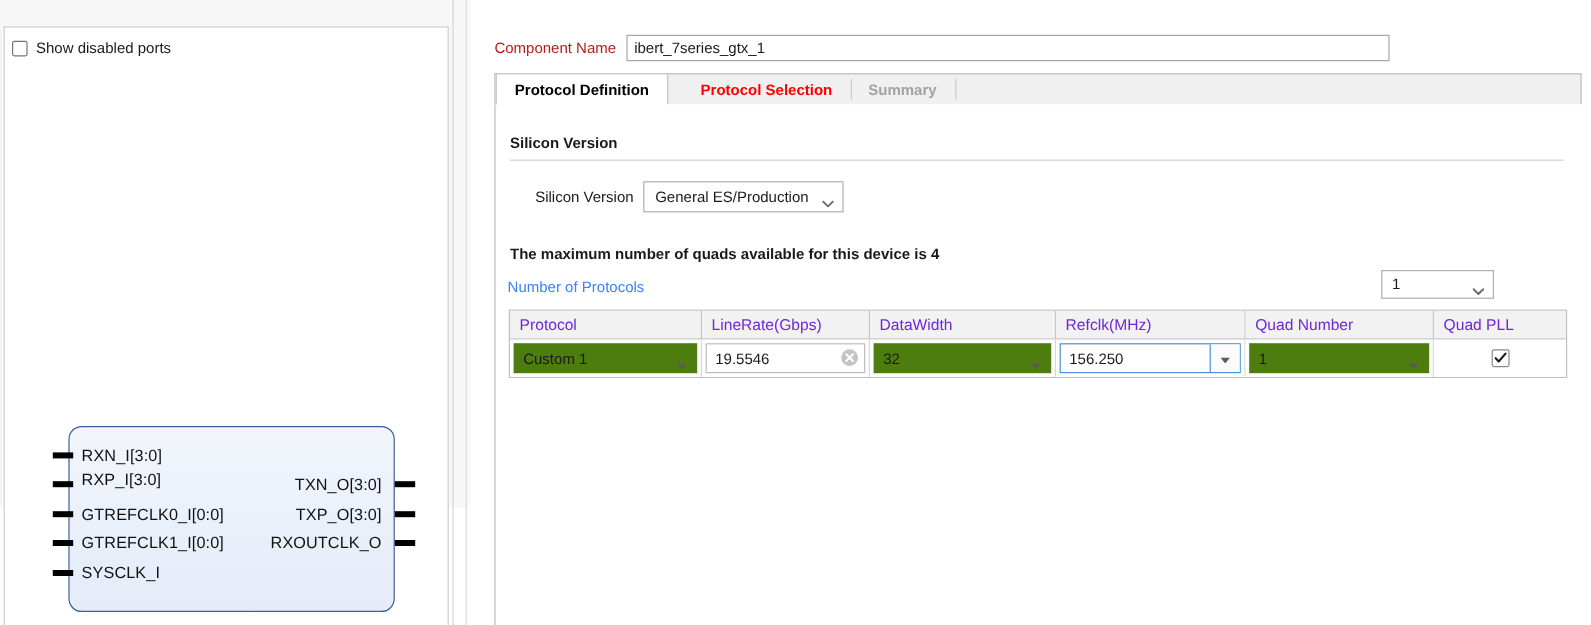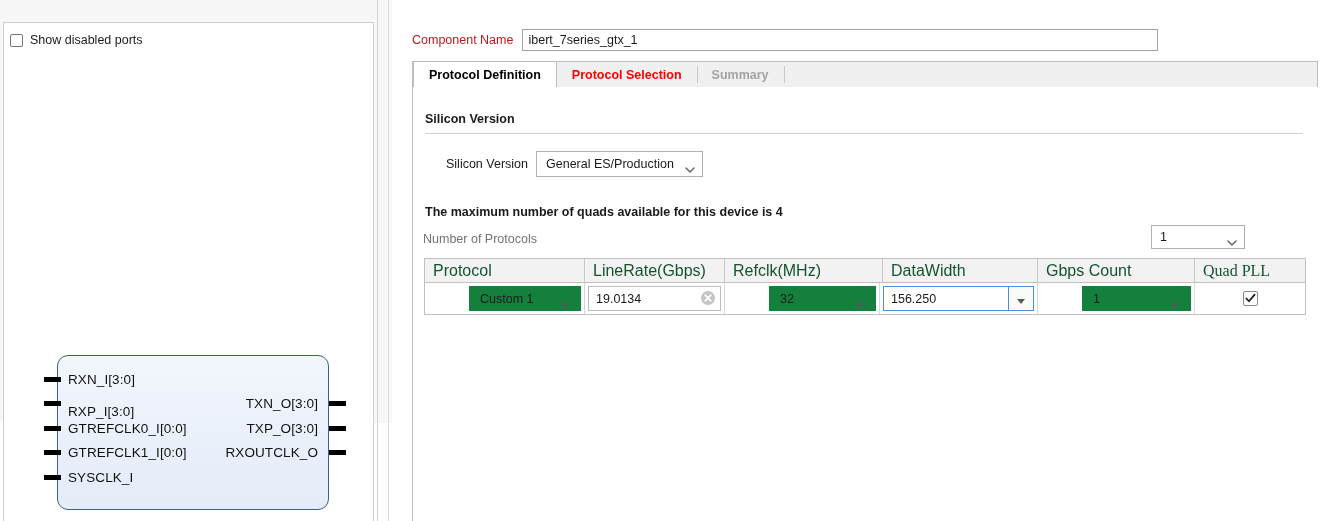--- a/index.html
+++ b/index.html
@@ -179,21 +179,21 @@
     background: #ffffff;
     font-weight: bold;
     color: #000000;
     margin-top: -1px;
     border-top: 1px solid #bdbdbd;
     border-left: 1px solid #bdbdbd;
     border-right: 1px solid #bdbdbd;
     height: 27px;
   }
   .tab.active + .tab::before { display: none; }
-  .tab.alert { color: #ff0000; font-weight: bold; }
+  .tab.alert { color: #ff0000; font-weight: bold; margin-left: 12px; }
   .tab.disabled { color: #a3a3a3; font-weight: bold; }
   .tab.filler { flex: 1; }
   .tab.filler::before { display: none; }
   .tab.spacer { padding: 0; width: 0; }
 
   .tab-body {
     position: absolute;
     left: 20px; top: 87px;
     width: 1092px; height: 434px;
     background: #ffffff;
@@ -254,21 +254,21 @@
     position: absolute;
     left: 12px; top: 118px;
     font-size: 12.5px;
     font-weight: bold;
     color: #1a1a1a;
   }
   .num-protocols {
     position: absolute;
     left: 10px; top: 145px;
     font-size: 12.5px;
-    color: #737373;
+    color: #3b82f6;
   }
   .num-protocols-select {
     position: absolute;
     left: 738px; top: 138px;
     width: 94px; height: 24px;
     padding-left: 8px;
   }
   .num-protocols-select .val { color: #1a1a1a; }
 
   
@@ -278,22 +278,22 @@
     width: 882px;
     border: 1px solid #c0c0c0;
     background: #ffffff;
   }
   .tr {
     display: flex;
     align-items: stretch;
   }
   .thead .th {
     background: #f2f2f2;
-    font-size: 16px;
-    color: #14532d;
+    font-size: 13px;
+    color: #6d28d9;
     height: 24px;
     display: flex;
     align-items: center;
     padding-left: 8px;
     border-right: 1px solid #c8c8c8;
     border-bottom: 1px solid #c0c0c0;
     overflow: hidden;
     white-space: nowrap;
   }
   .thead .th:last-child { border-right: none; }
@@ -305,35 +305,34 @@
     background: #ffffff;
     padding: 3px;
   }
   .tbody .td:last-child { border-right: none; justify-content: center; }
 
   .c-proto   { width: 160px; flex: none; }
   .c-rate    { width: 140px; flex: none; }
   .c-width   { width: 155px; flex: none; }
   .c-refclk  { width: 158px; flex: none; }
   .c-quadc   { width: 157px; flex: none; }
-  .c-pll     { flex: 1; font-family: Liberation Serif, serif; }
+  .c-pll     { flex: 1; }
 
   .cell-select {
     position: relative;
     width: 100%; height: 100%;
-    border: 4px solid #0c4a6e;
-    background: #15803d;
+    border: 1px solid #0c4a6e;
+    background: #4d7c0f;
     display: flex;
     align-items: center;
     padding: 0 22px 0 7px;
     font-size: 12.5px;
     color: #1a1a1a;
     cursor: pointer;
     white-space: nowrap;
-    margin-left: 41px;
   }
   .cell-select.plain { border-color: transparent; }
   .cell-arrow {
     position: absolute;
     right: 8px; top: 50%;
     margin-top: -2px;
     width: 8px; height: 5px;
   }
   .cell-text {
     position: relative;
@@ -402,21 +401,21 @@
         <span class="pin left" style="top:68px"></span>
         <span class="pin left" style="top:93px"></span>
         <span class="pin left" style="top:117px"></span>
         <span class="pin left" style="top:142px"></span>
 
         <span class="pin right" style="top:68px"></span>
         <span class="pin right" style="top:93px"></span>
         <span class="pin right" style="top:117px"></span>
 
         <span class="port-label in" style="top:40px">RXN_I[3:0]</span>
-        <span class="port-label in" style="top:72px">RXP_I[3:0]</span>
+        <span class="port-label in" style="top:60px">RXP_I[3:0]</span>
         <span class="port-label in" style="top:89px">GTREFCLK0_I[0:0]</span>
         <span class="port-label in" style="top:113px">GTREFCLK1_I[0:0]</span>
         <span class="port-label in" style="top:138px">SYSCLK_I</span>
 
         <span class="port-label out" style="top:64px">TXN_O[3:0]</span>
         <span class="port-label out" style="top:89px">TXP_O[3:0]</span>
         <span class="port-label out" style="top:113px">RXOUTCLK_O</span>
       </div>
 
     </div>
@@ -478,42 +477,42 @@
             <path d="M1 1 L5 5 L9 1" fill="none" stroke="#6b6b6b" stroke-width="1.6" stroke-linecap="round" stroke-linejoin="round"></path>
           </svg>
         </span>
       </div>
 
       <div class="proto-table">
 
         <div class="tr thead">
           <div class="th c-proto">Protocol</div>
           <div class="th c-rate">LineRate(Gbps)</div>
+          <div class="th c-width">DataWidth</div>
           <div class="th c-refclk">Refclk(MHz)</div>
-          <div class="th c-width">DataWidth</div>
-          <div class="th c-quadc">Gbps Count</div>
+          <div class="th c-quadc">Quad Number</div>
           <div class="th c-pll">Quad PLL</div>
         </div>
 
         <div class="tr tbody">
 
           <div class="td c-proto">
             <span class="cell-select plain">
               <span>Custom 1</span>
               <span class="cell-arrow">
                 <svg viewBox="0 0 8 5" width="8" height="5">
                     <path d="M0 0 L8 0 L4 5 Z" fill="#5a5a5a"></path>
                   </svg>
               </span>
             </span>
           </div>
 
           <div class="td c-rate">
             <span class="cell-text">
-              <span>19.0134</span>
+              <span>19.5546</span>
               <span class="clear-icon inset">
                 <svg viewBox="0 0 16 16" width="16" height="16">
                   <circle cx="8" cy="8" r="7" fill="#c4c4c4"></circle>
                   <path d="M5.2 5.2 L10.8 10.8 M10.8 5.2 L5.2 10.8" stroke="#ffffff" stroke-width="1.7" stroke-linecap="round"></path>
                 </svg>
               </span>
             </span>
           </div>
 
           <div class="td c-width">

